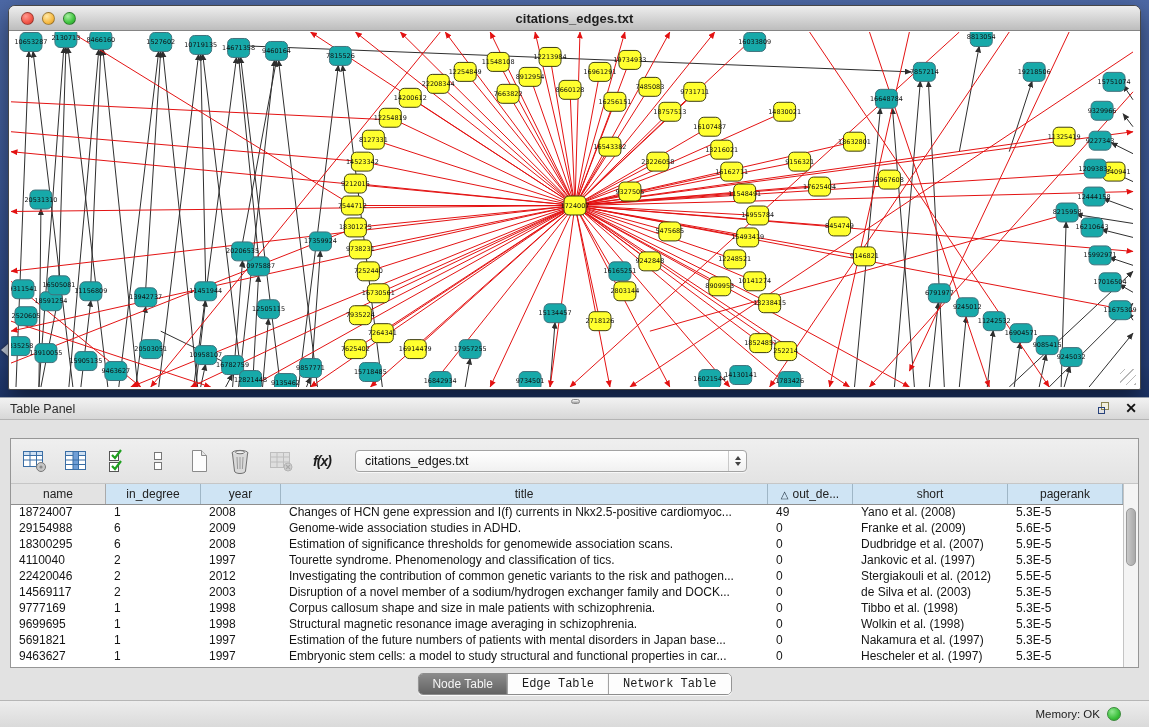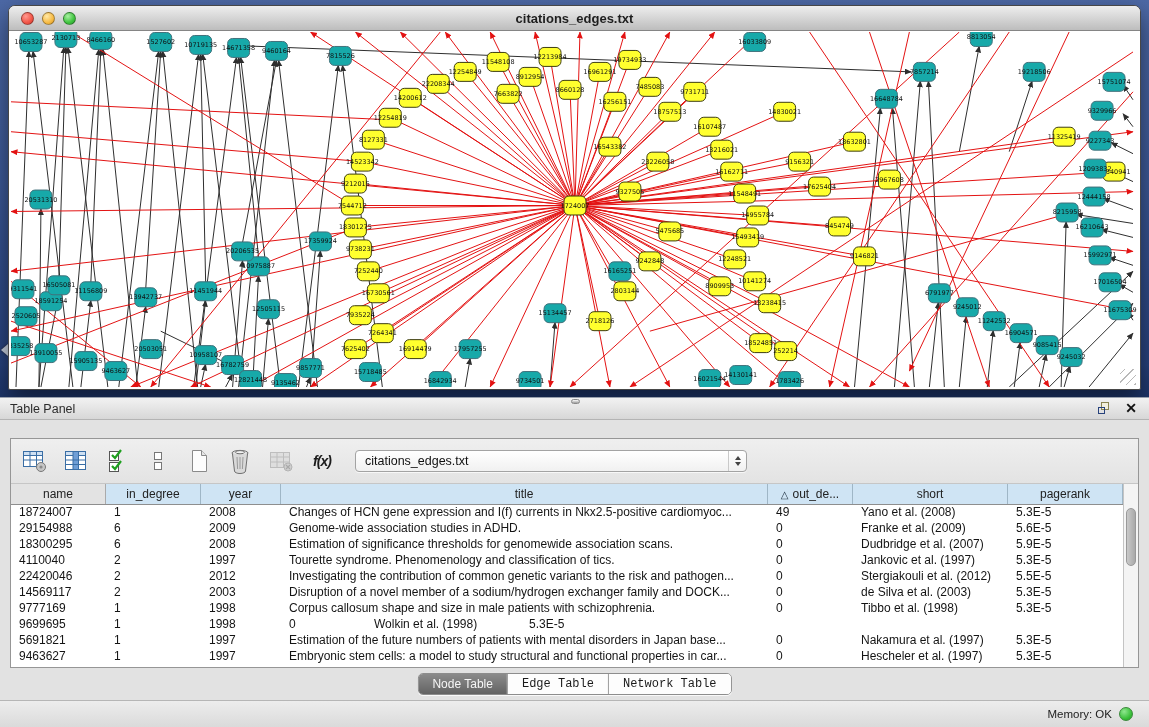--- a/index.html
+++ b/index.html
@@ -82,21 +82,21 @@
   .tabs { position:absolute; left:50%; transform:translateX(-50%); top:253px; display:flex; height:22px;
       border:1px solid #8d8d8d; border-radius:5px; overflow:hidden; background:#fdfdfd;
       box-shadow:0 1px 0 rgba(255,255,255,.8); }
   .tab { padding:0 14px; line-height:21px; font-size:12px; color:#1a1a1a; background:#fdfdfd; }
   .tab + .tab { border-left:1px solid #9c9c9c;font-family:Liberation Mono, monospace; }
   .tab.active { background:linear-gradient(#8b8b8b,#636363); color:#f6f6f6; }
 
   
   .statusbar { position:absolute; left:0; bottom:0; width:1149px; height:27px;
       background:linear-gradient(#ededed,#dadada); border-top:1px solid #b6b6b6;
-      display:flex; align-items:center; justify-content:flex-end; gap:7px; padding-right:16px; }
+      display:flex; align-items:center; justify-content:flex-end; gap:7px; padding-right:28px; }
   .statusbar .mem { font-size:11.5px; color:#222; }
   .statusdot { width:14px; height:14px; border-radius:50%;
       background:radial-gradient(circle at 35% 30%, #8fe78f, #36bd36 65%, #2a9a2a); border:1px solid #3a8a3a; }
 
   
   .tool svg { display:block; }
 </style>
 </head>
 <body>
 
@@ -941,20 +941,21 @@
               <div class="td c2">1998</div>
               <div class="td c3">Corpus callosum shape and size in male patients with schizophrenia.</div>
               <div class="td c4">0</div>
               <div class="td c5">Tibbo et al. (1998)</div>
               <div class="td c6">5.3E-5</div>
             </div>
             <div class="trow">
               <div class="td c0">9699695</div>
               <div class="td c1">1</div>
               <div class="td c2">1998</div>
+              <div class="td c3">Structural magnetic resonance image averaging in schizophrenia.</div>
               <div class="td c4">0</div>
               <div class="td c5">Wolkin et al. (1998)</div>
               <div class="td c6">5.3E-5</div>
             </div>
             <div class="trow">
               <div class="td c0">5691821</div>
               <div class="td c1">1</div>
               <div class="td c2">1997</div>
               <div class="td c3">Estimation of the future numbers of patients with mental disorders in Japan base...</div>
               <div class="td c4">0</div>

